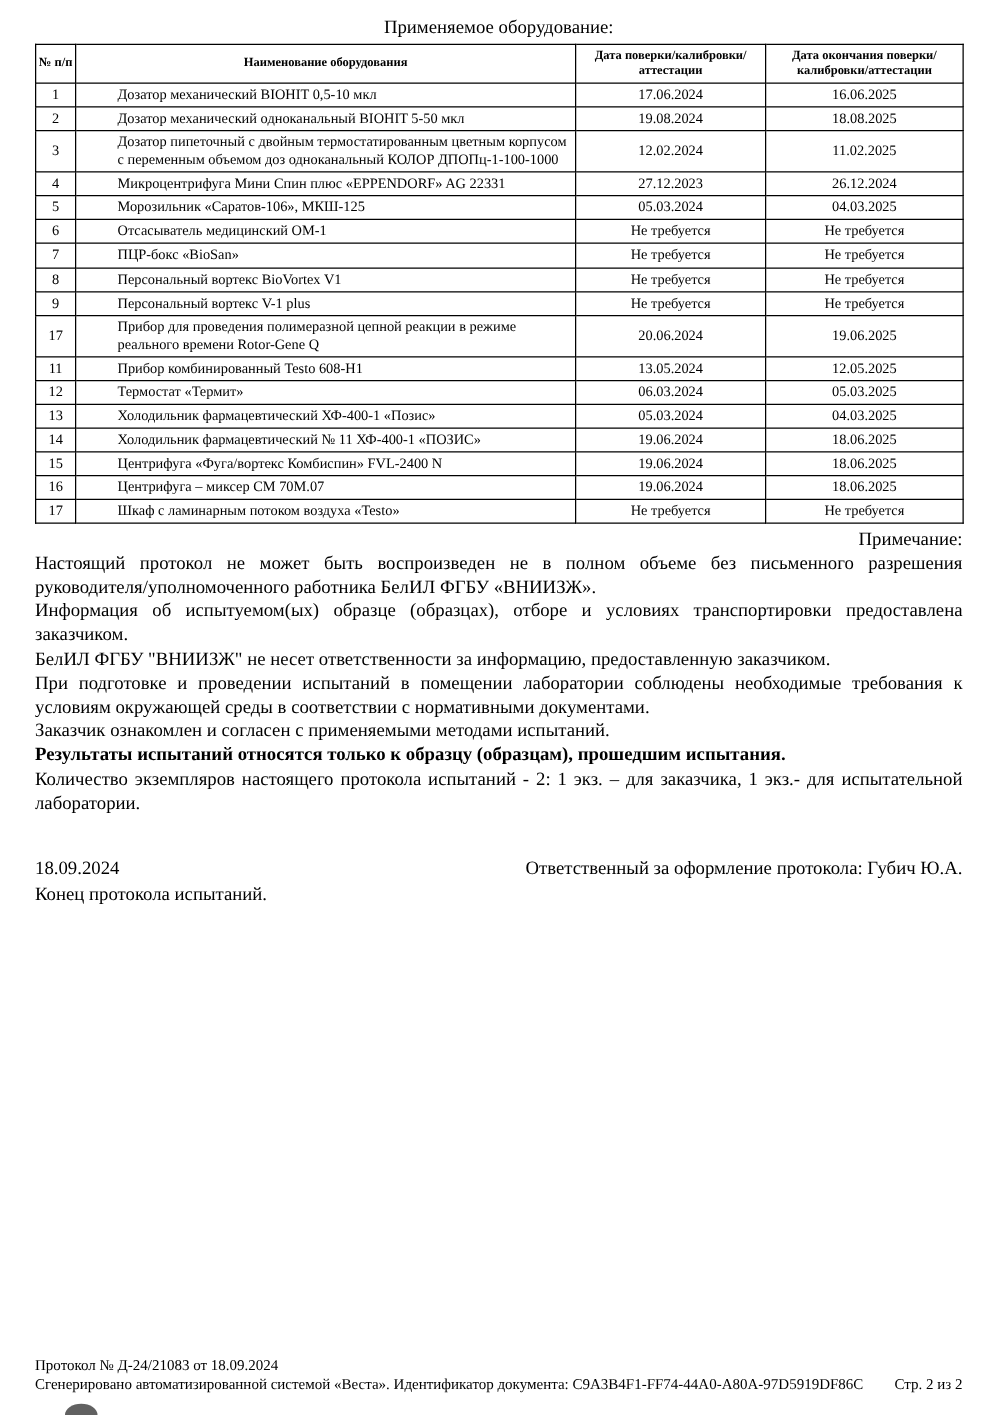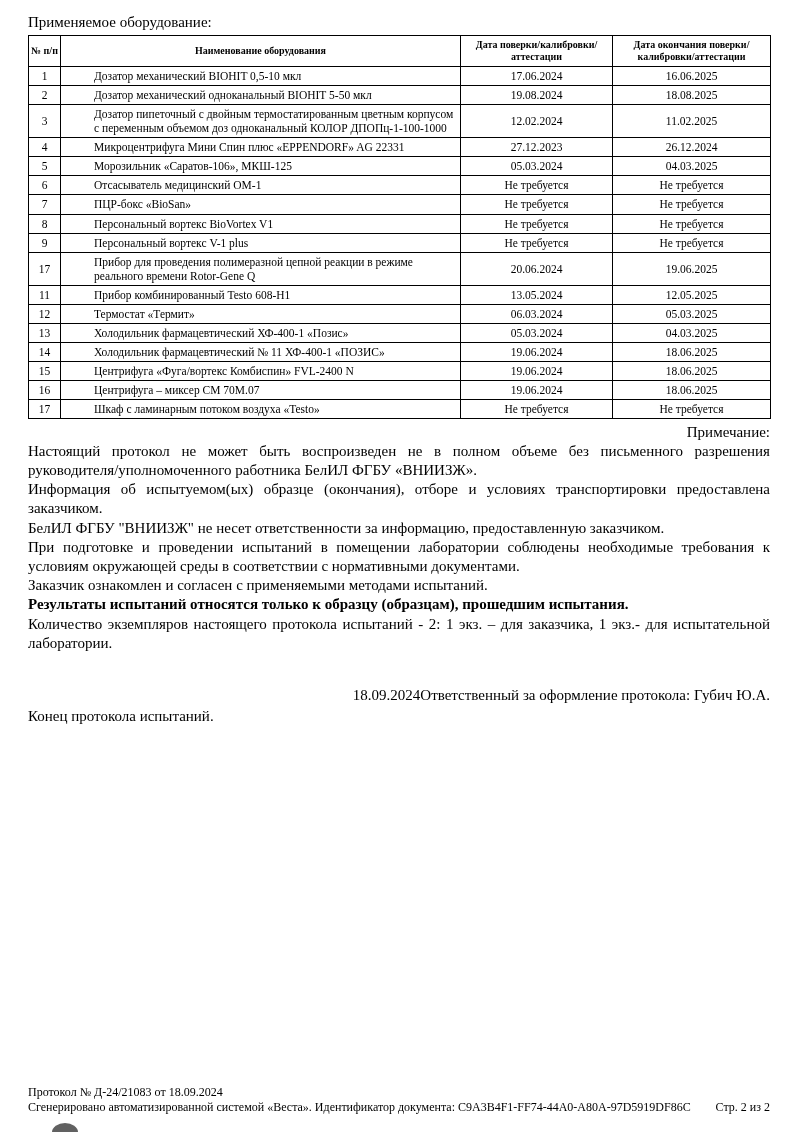--- a/index.html
+++ b/index.html
@@ -13,20 +13,21 @@
     font-family: "Liberation Serif", "DejaVu Serif", serif;
     color: #000000;
     overflow: hidden;
   }
   .content {
     padding: 14px 30px 0 28px;
   }
   .intro {
     font-size: 15px;
     margin-bottom: 4px;
+    text-align: center;
   }
   table.equip {
     width: 742px;
     border-collapse: collapse;
     table-layout: fixed;
   }
   table.equip th, table.equip td {
     border: 1px solid #000;
     vertical-align: middle;
     font-size: 11.5px;
@@ -54,21 +55,21 @@
   .notes-title {
     font-size: 15px;
     text-align: right;
   }
   .note-p {
     text-align: justify;
   }
   .note-p.bold { font-weight: bold; }
   .sign-row {
     display: flex;
-    justify-content: flex-end;
+    justify-content: space-between;
     margin-top: 34px;
     font-size: 15px;
   }
   .end-line {
     font-size: 15px;
     margin-top: 4px;
   }
   .footer {
     position: absolute;
     left: 28px;
@@ -218,21 +219,21 @@
             <td class="col2">Не требуется</td>
             <td class="col3">Не требуется</td>
           </tr>
         </tbody>
     </table>
 
     <div class="notes">
       <div class="notes-title">Примечание:</div>
       <div>
           <div class="note-p">Настоящий протокол не может быть воспроизведен не в полном объеме без письменного разрешения руководителя/уполномоченного работника БелИЛ ФГБУ «ВНИИЗЖ».</div>
-          <div class="note-p">Информация об испытуемом(ых) образце (окончания), отборе и условиях транспортировки предоставлена заказчиком.</div>
+          <div class="note-p">Информация об испытуемом(ых) образце (образцах), отборе и условиях транспортировки предоставлена заказчиком.</div>
           <div class="note-p">БелИЛ ФГБУ "ВНИИЗЖ" не несет ответственности за информацию, предоставленную заказчиком.</div>
           <div class="note-p">При подготовке и проведении испытаний в помещении лаборатории соблюдены необходимые требования к условиям окружающей среды в соответствии с нормативными документами.</div>
           <div class="note-p">Заказчик ознакомлен и согласен с применяемыми методами испытаний.</div>
           <div class="note-p bold">Результаты испытаний относятся только к образцу (образцам), прошедшим испытания.</div>
           <div class="note-p">Количество экземпляров настоящего протокола испытаний - 2: 1 экз. – для заказчика, 1 экз.- для испытательной лаборатории.</div>
         </div>
     </div>
 
     <div class="sign-row">
       <span>18.09.2024</span>

